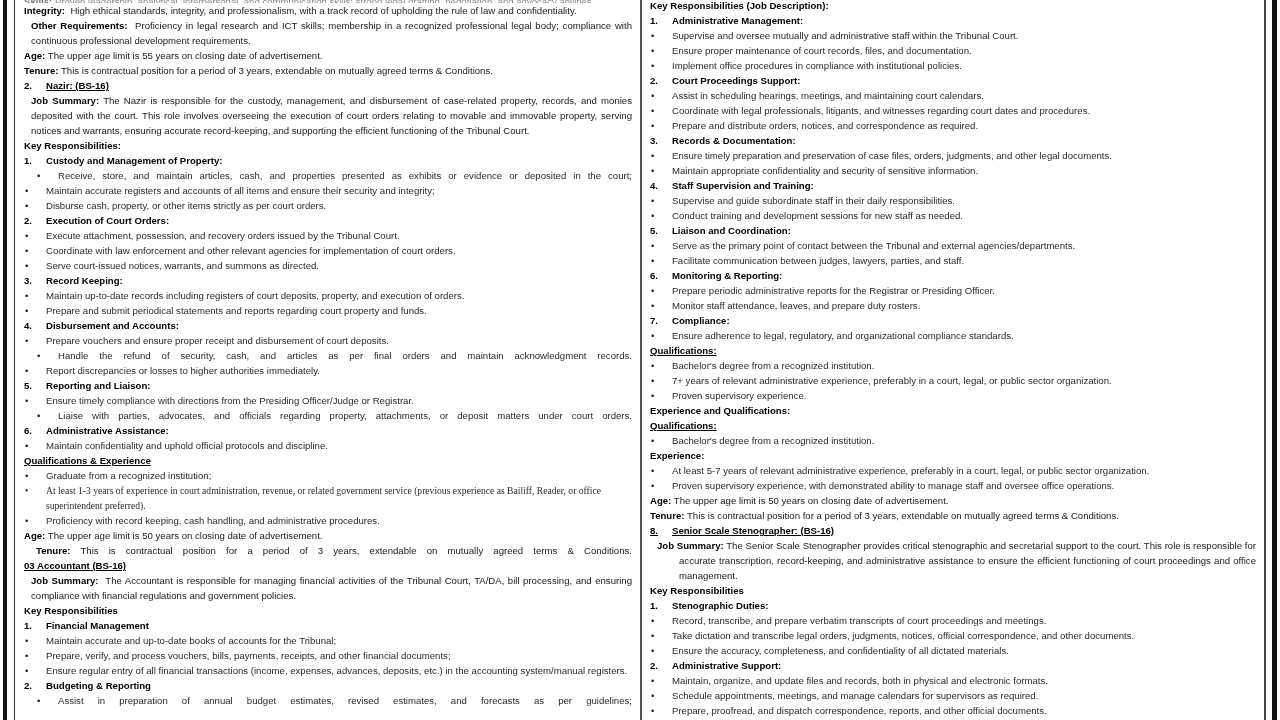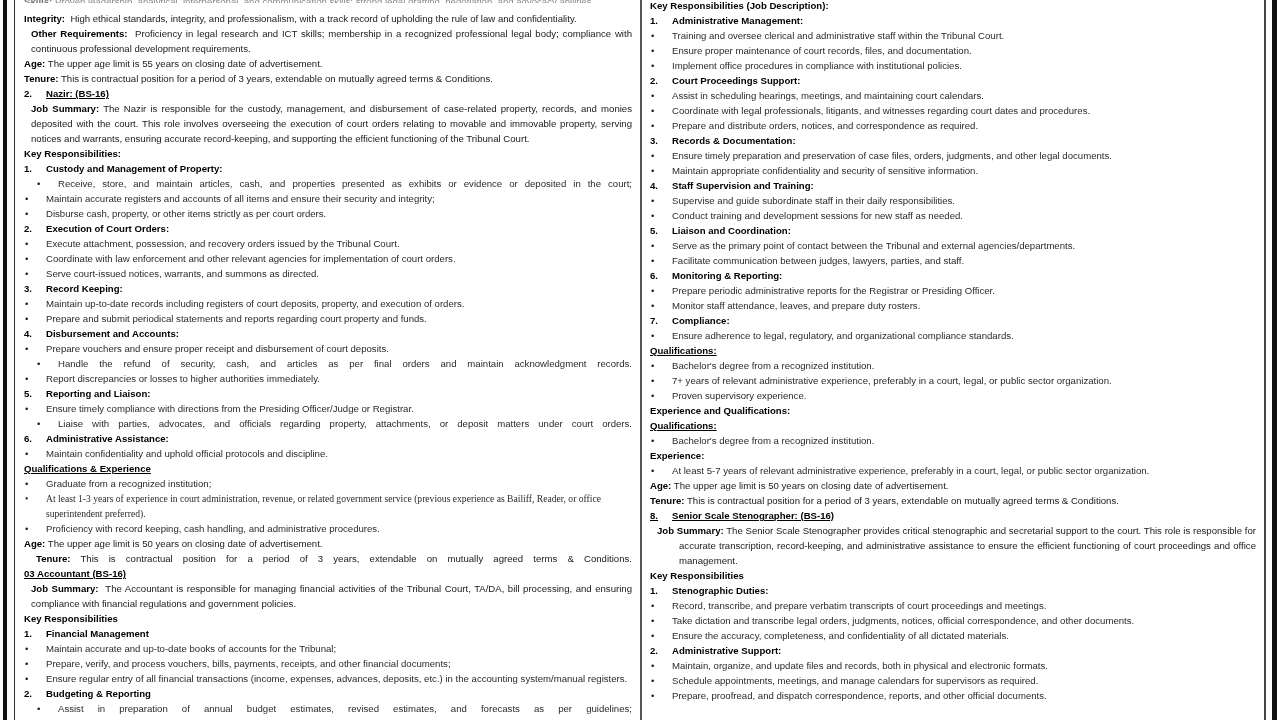--- a/index.html
+++ b/index.html
@@ -33,21 +33,21 @@
 <body>
 
 <div class="border-thick-left"></div>
 <div class="border-thin-left"></div>
 <div class="border-mid"></div>
 <div class="border-thin-right"></div>
 <div class="border-thick-right"></div>
 
 <div class="col col-left">
   <div class="line cut"><span class="b">Skills:</span> <span>Proven leadership, analytical, interpersonal, and communication skills; strong legal drafting, negotiation, and advocacy abilities.</span></div>
-  <div class="line" style="margin-top:8px"><span class="b">Integrity:</span>&nbsp; <span>High ethical standards, integrity, and professionalism, with a track record of upholding the rule of law and confidentiality.</span></div>
+  <div class="line" style="margin-top:0"><span class="b">Integrity:</span>&nbsp; <span>High ethical standards, integrity, and professionalism, with a track record of upholding the rule of law and confidentiality.</span></div>
   <div class="para"><span class="b">Other Requirements:</span>&nbsp; <span>Proficiency in legal research and ICT skills; membership in a recognized professional legal body; compliance with continuous professional development requirements.</span></div>
   <div class="line"><span class="b">Age:</span> <span>The upper age limit is 55 years on closing date of advertisement.</span></div>
   <div class="line"><span class="b">Tenure:</span> <span>This is contractual position for a period of 3 years, extendable on mutually agreed  terms &amp; Conditions.</span></div>
 
   <div class="line"><span class="num">2.</span><span class="h u">Nazir: (BS-16)</span></div>
   <div class="para"><span class="b">Job Summary:</span> <span>The Nazir is responsible for the custody, management, and disbursement of case-related property, records, and monies deposited with the court. This role involves overseeing the execution of court orders relating to movable and immovable property, serving notices and warrants, ensuring accurate record-keeping, and supporting the efficient functioning of the Tribunal Court.</span></div>
   <div class="line h">Key Responsibilities:</div>
 
   <div id="nazir-sections">
       <div class="line"><span class="num">1.</span><span class="h">Custody and Management of Property:</span></div>
@@ -91,21 +91,21 @@
       <div class="bullet">Ensure regular entry of all financial transactions (income, expenses, advances, deposits, etc.) in the accounting system/manual registers.</div>
       <div class="line"><span class="num">2.</span><span class="h">Budgeting &amp; Reporting</span></div>
       <div class="bullet justify">Assist in preparation of annual budget estimates, revised estimates, and forecasts as per guidelines;</div>
     </div>
 </div>
 
 <div class="col col-right">
   <div class="line h" style="margin-top:4px">Key Responsibilities (Job Description):</div>
   <div id="right-sections">
       <div class="line"><span class="num">1.</span><span class="h">Administrative Management:</span></div>
-      <div class="bullet">Training and oversee clerical and administrative staff within the Tribunal Court.</div>
+      <div class="bullet">Supervise and oversee mutually and administrative staff within the Tribunal Court.</div>
       <div class="bullet">Ensure proper maintenance of court records, files, and documentation.</div>
       <div class="bullet">Implement office procedures in compliance with institutional policies.</div>
       <div class="line"><span class="num">2.</span><span class="h">Court Proceedings Support:</span></div>
       <div class="bullet">Assist in scheduling hearings, meetings, and maintaining court calendars.</div>
       <div class="bullet">Coordinate with legal professionals, litigants, and witnesses regarding court dates and procedures.</div>
       <div class="bullet">Prepare and distribute orders, notices, and correspondence as required.</div>
       <div class="line"><span class="num">3.</span><span class="h">Records &amp; Documentation:</span></div>
       <div class="bullet">Ensure timely preparation and preservation of case files, orders, judgments, and other legal documents.</div>
       <div class="bullet">Maintain appropriate confidentiality and security of sensitive information.</div>
       <div class="line"><span class="num">4.</span><span class="h">Staff Supervision and Training:</span></div>
@@ -128,20 +128,21 @@
       <div class="bullet">Proven supervisory experience.</div>
     </div>
   <div class="line h">Experience and Qualifications:</div>
   <div class="line h u">Qualifications:</div>
   <div id="right-quals2">
       <div class="bullet">Bachelor's degree from a recognized institution.</div>
     </div>
   <div class="line h">Experience:</div>
   <div id="right-exp">
       <div class="bullet">At least 5-7 years of relevant administrative experience, preferably in a court, legal, or public sector organization.</div>
+      <div class="bullet">Proven supervisory experience, with demonstrated ability to manage staff and oversee office operations.</div>
     </div>
   <div class="line"><span class="b">Age:</span> <span>The upper age limit is 50 years on closing date of advertisement.</span></div>
   <div class="line"><span class="b">Tenure:</span> <span>This is contractual position for a period of 3 years, extendable on mutually agreed terms &amp; Conditions.</span></div>
 
   <div class="line"><span class="num u">8.</span><span class="h u">Senior Scale Stenographer: (BS-16)</span></div>
   <div class="para" style="text-indent:-22px; padding-left:22px;"><span class="b">Job Summary:</span> <span>The Senior Scale Stenographer provides critical stenographic and secretarial support to the court. This role is responsible for accurate transcription, record-keeping, and administrative assistance to ensure the efficient functioning of court proceedings and office management.</span></div>
   <div class="line h">Key Responsibilities</div>
   <div id="steno-sections">
       <div class="line"><span class="num">1.</span><span class="h">Stenographic Duties:</span></div>
       <div class="bullet">Record, transcribe, and prepare verbatim transcripts of court proceedings and meetings.</div>

